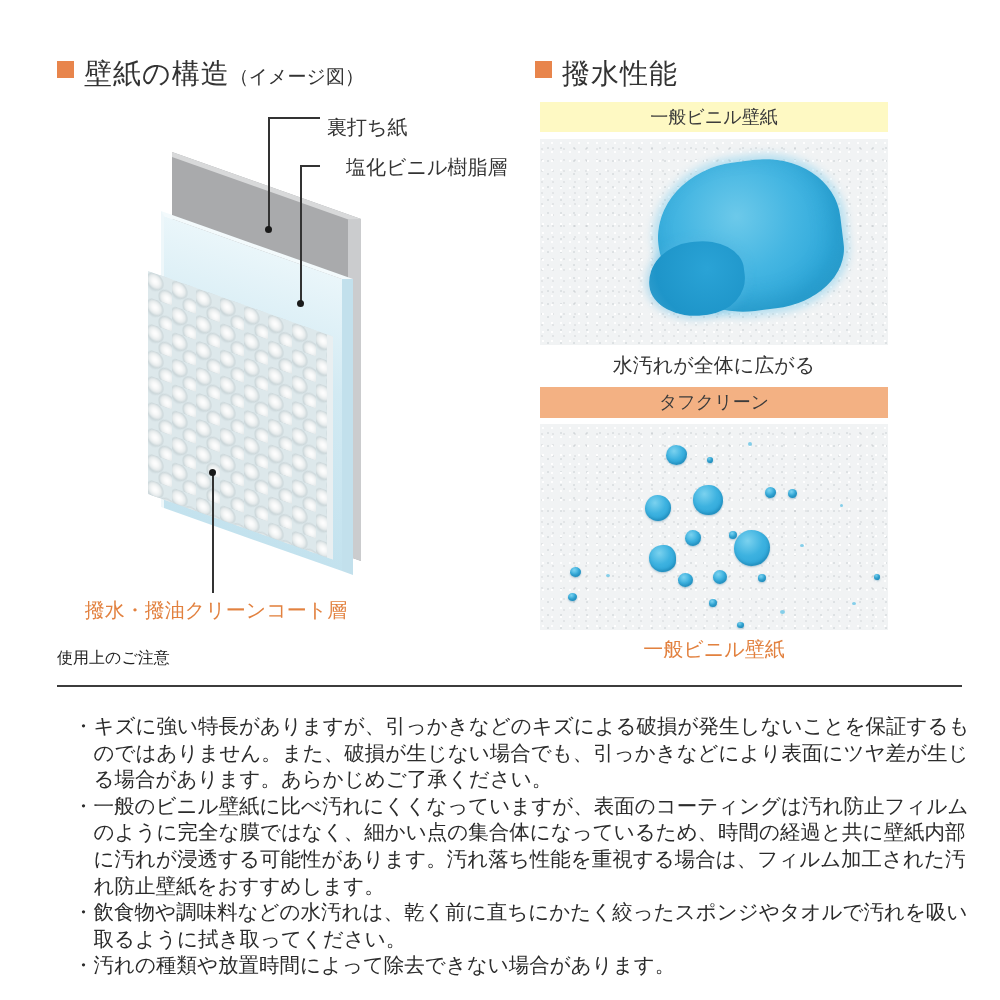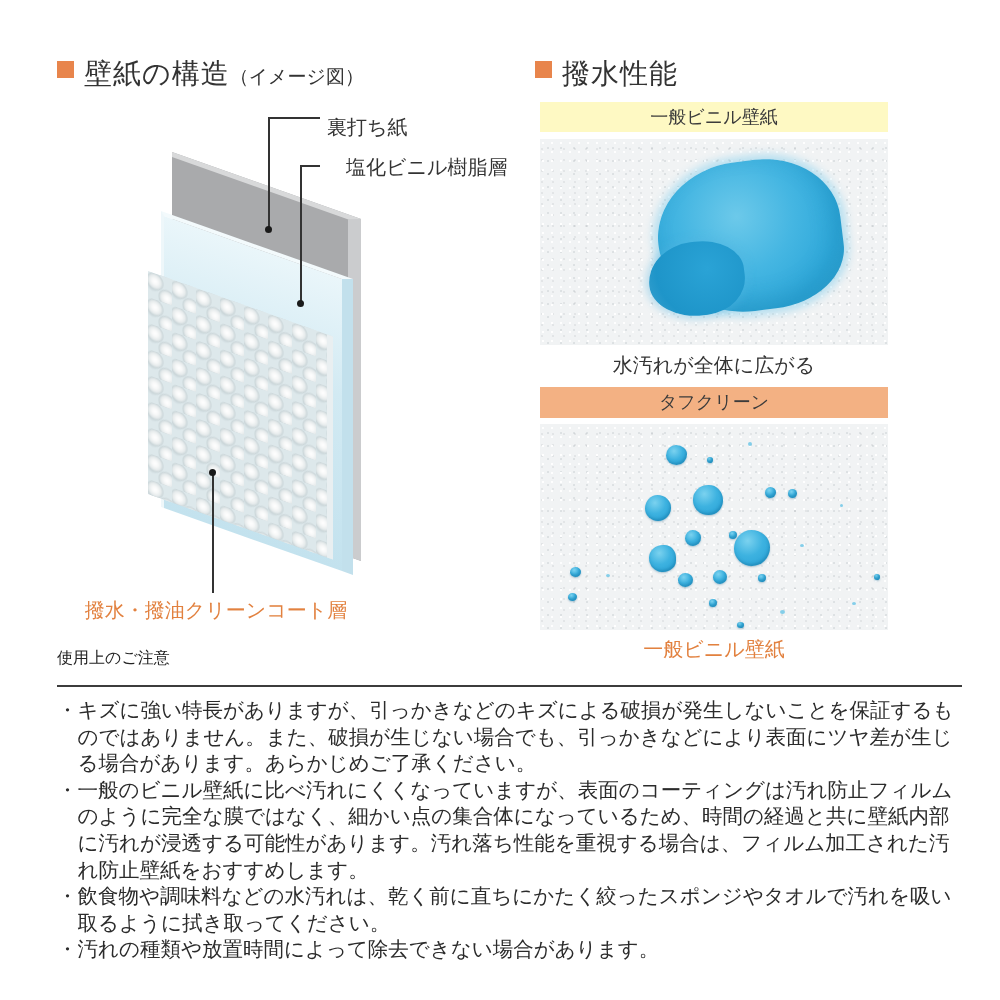--- a/index.html
+++ b/index.html
@@ -72,21 +72,21 @@
   
   .drop{
     position:absolute;border-radius:48% 52% 50% 50% / 52% 48% 52% 48%;
     background:radial-gradient(circle at 38% 30%,#7bd2ef 0%,#3db2e0 45%,#259fd4 100%);
     box-shadow:0 1px 2px rgba(25,100,140,.35), inset -1px -2px 3px rgba(17,110,156,.45);
   }
   .speck{position:absolute;border-radius:50%;background:#5fc2e6;opacity:.75;}
   
   .notes-title{position:absolute;left:57px;top:648px;font-size:16px;color:#222;}
   .notes-rule{position:absolute;left:57px;top:685px;width:905px;border-top:2px solid #3c3c3c;}
-  .notes{position:absolute;left:57px;top:697px;width:908px;margin:0;padding:0;list-style:none;
+  .notes{position:absolute;left:57px;top:697px;width:908px;margin:16px;padding:0;list-style:none;
     font-size:20.5px;line-height:26.6px;color:#2b2b2b;}
   .notes li{text-indent:-1em;padding-left:1em;}
 </style>
 </head>
 <body>
 
 <div class="canvas">
 
   <div class="sec-head" style="left:57px;top:55px;">
     <span class="sq"></span>

